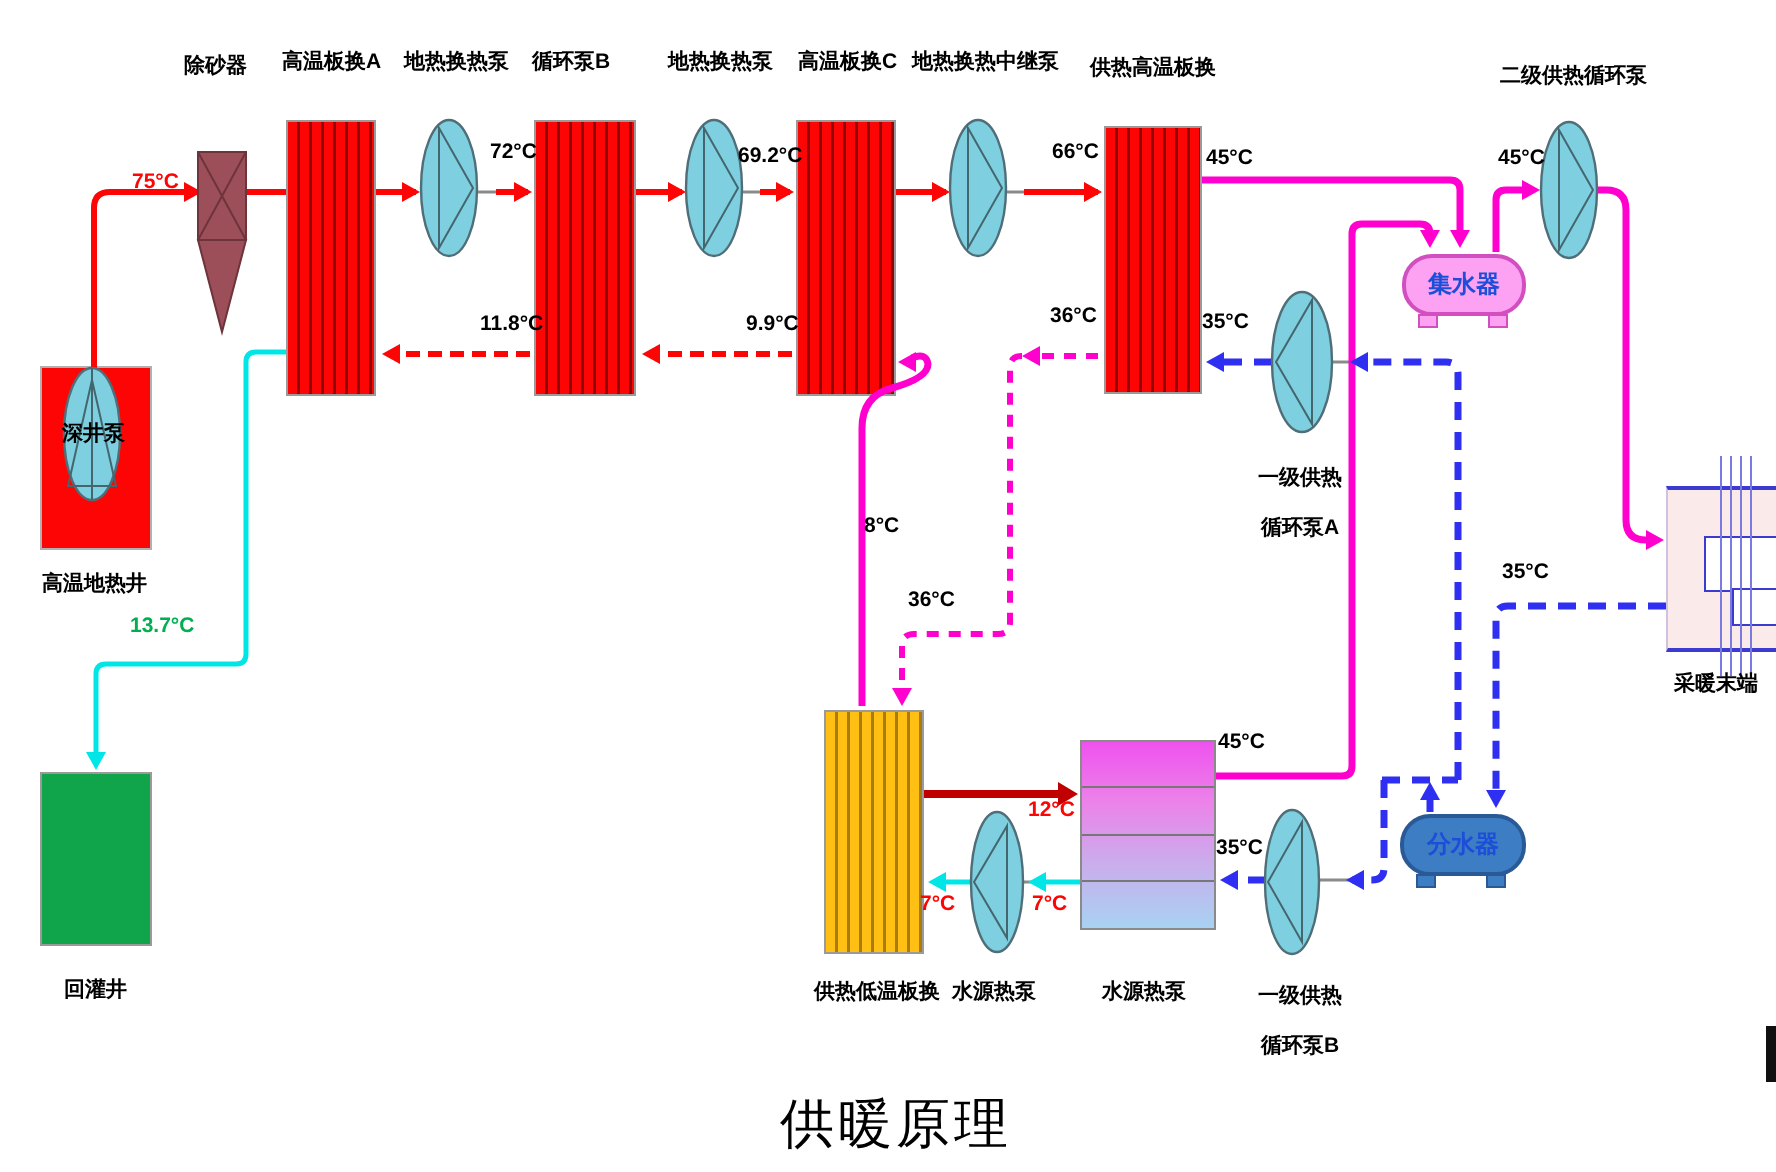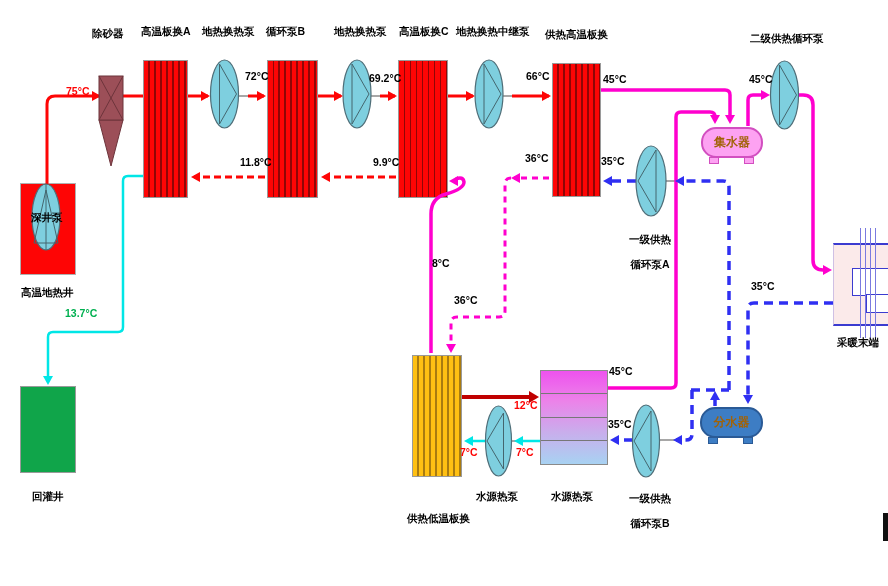--- a/index.html
+++ b/index.html
@@ -19,21 +19,21 @@
         border:1.5px solid #8a8a8a;}
   .wshp-sep{position:absolute;left:0;width:100%;height:0;border-top:1px solid #777;}
   .tank{border-radius:15px;text-align:center;}
   .tank-pink{background:#fda2f2;border:2px solid #d24fc0;}
   .tank-blue{background:#3d7dc4;border:2px solid #2a5a96;}
   .foot-pink{background:#fda2f2;border:1px solid #d24fc0;}
   .foot-blue{background:#3d7dc4;border:1px solid #2a5a96;}
   .lbl{position:absolute;color:#000;font-size:10.5px;font-weight:600;white-space:nowrap;line-height:13px;}
   .tmp{position:absolute;color:#000;font-size:10.5px;font-weight:600;white-space:nowrap;}
   .tmp.red{color:#fe0505;margin-top:24px;} .tmp.green{color:#00b050;text-align:right;}
-  .tanklbl{position:absolute;color:#a16207;font-size:12px;font-weight:700;text-align:center;}
+  .tanklbl{position:absolute;color:#1d4ed8;font-size:12px;font-weight:700;text-align:center;}
   .twolines{text-align:center;line-height:25px;}
   #title{position:absolute;left:390px;top:544px;color:#000;font-size:27px;letter-spacing:2px;
          font-family:"Liberation Serif","DejaVu Serif",serif;}
   .vline{position:absolute;width:0;border-left:1.5px solid #7a7ae0;}
   .notch{position:absolute;background:#fff;border:1.5px solid #3b3bd0;}
   .radbox{position:absolute;background:#fbeaea;border-top:2px solid #3b3bd0;border-bottom:2px solid #3b3bd0;
           border-left:1px solid #cfc0e4;}
   .blackbar{position:absolute;background:#101010;}
 </style>
 </head>
@@ -212,22 +212,22 @@
     <div class="lbl" style="left:141px;top:25px;">高温板换A</div>
     <div class="lbl" style="left:202px;top:25px;">地热换热泵</div>
     <div class="lbl" style="left:266px;top:25px;">循环泵B</div>
     <div class="lbl" style="left:334px;top:25px;">地热换热泵</div>
     <div class="lbl" style="left:399px;top:25px;">高温板换C</div>
     <div class="lbl" style="left:456px;top:25px;">地热换热中继泵</div>
     <div class="lbl" style="left:545px;top:28px;">供热高温板换</div>
     <div class="lbl" style="left:750px;top:32px;">二级供热循环泵</div>
     <div class="lbl" style="left:31px;top:211px;">深井泵</div>
     <div class="lbl" style="left:21px;top:286px;">高温地热井</div>
-    <div class="lbl" style="left:32px;top:490px;">回灌井</div>
-    <div class="lbl" style="left:407px;top:490px;margin-top:22px;">供热低温板换</div>
+    <div class="lbl" style="left:32px;top:490px;font-family:Liberation Mono, monospace;">回灌井</div>
+    <div class="lbl" style="left:407px;top:490px;">供热低温板换</div>
     <div class="lbl" style="left:476px;top:490px;">水源热泵</div>
     <div class="lbl" style="left:551px;top:490px;">水源热泵</div>
     <div class="lbl twolines" style="left:620px;top:227px;width:60px;">
       <div>一级供热</div>
       <div>循环泵A</div>
     </div>
     <div class="lbl twolines" style="left:620px;top:486px;width:60px;">
       <div>一级供热</div>
       <div>循环泵B</div>
     </div>
@@ -248,14 +248,15 @@
     <div class="tmp" style="left:609px;top:365px;">45°C</div>
     <div class="tmp" style="left:601px;top:155px;">35°C</div>
     <div class="tmp" style="left:608px;top:418px;">35°C</div>
     <div class="tmp" style="left:751px;top:280px;">35°C</div>
     <div class="tmp" style="left:525px;top:152px;">36°C</div>
     <div class="tmp" style="left:454px;top:294px;">36°C</div>
     <div class="tmp red" style="left:514px;top:375px;">12°C</div>
     <div class="tmp red" style="left:460px;top:422px;">7°C</div>
     <div class="tmp red" style="left:516px;top:422px;">7°C</div>
 
+    <div id="title">供暖原理</div>
   </div>
 </div>
 
 </body></html>

